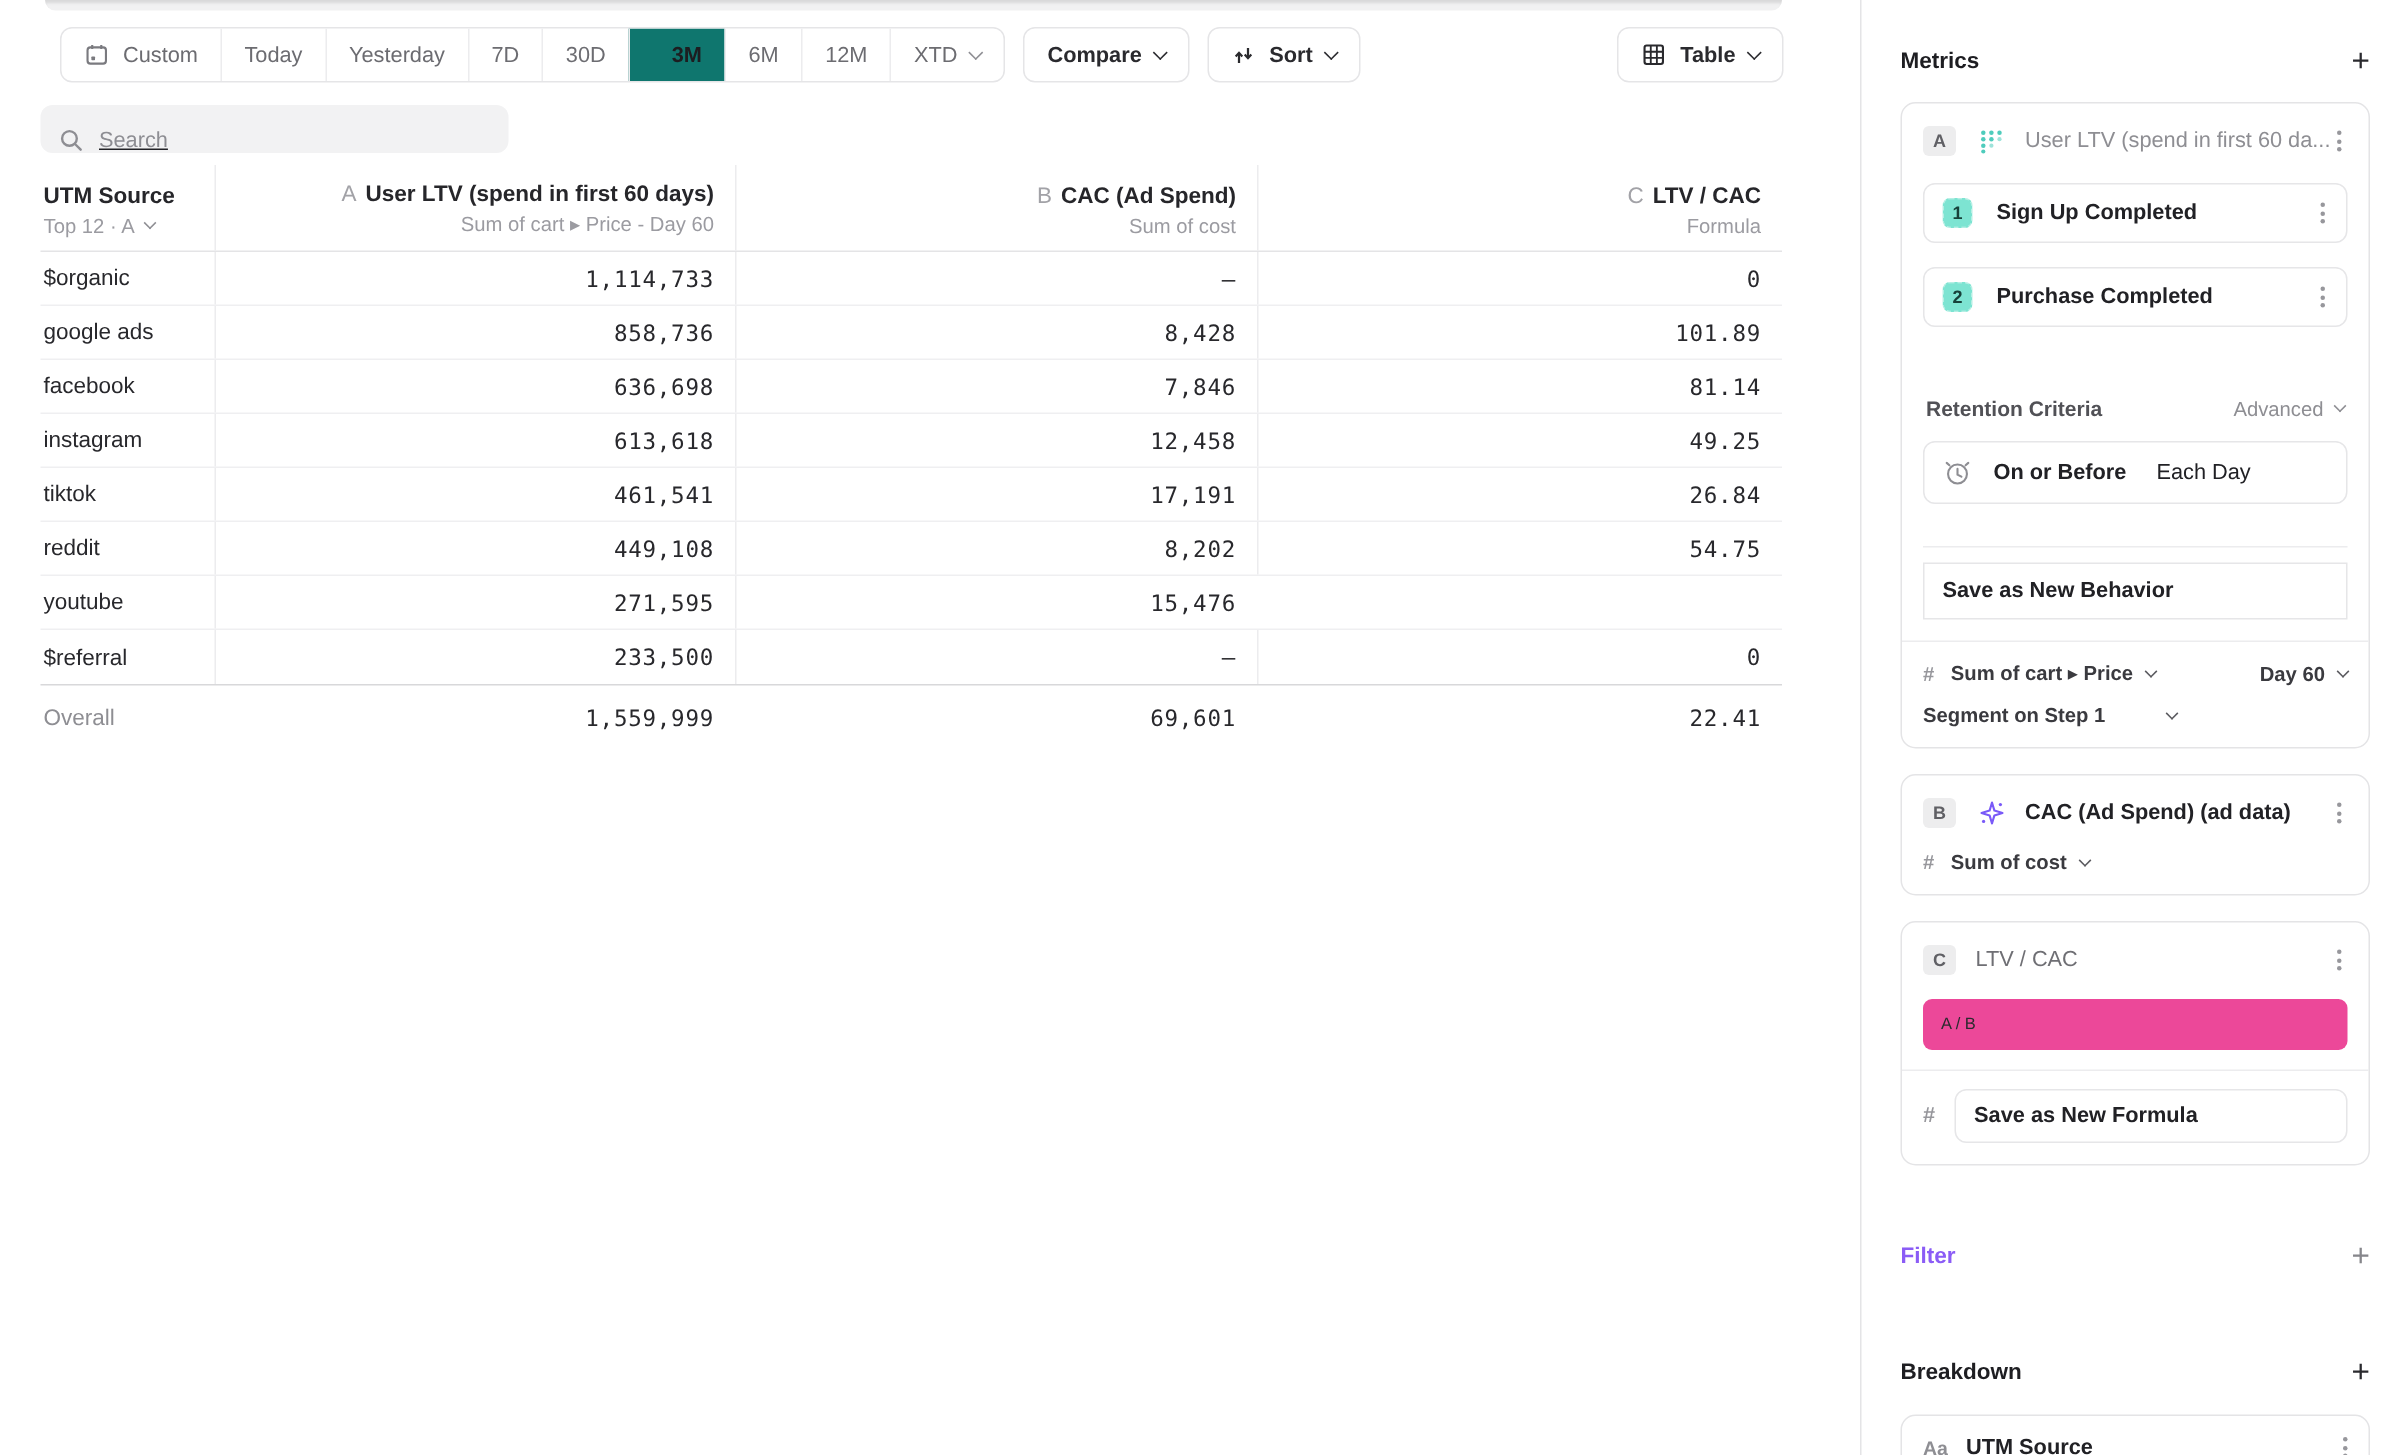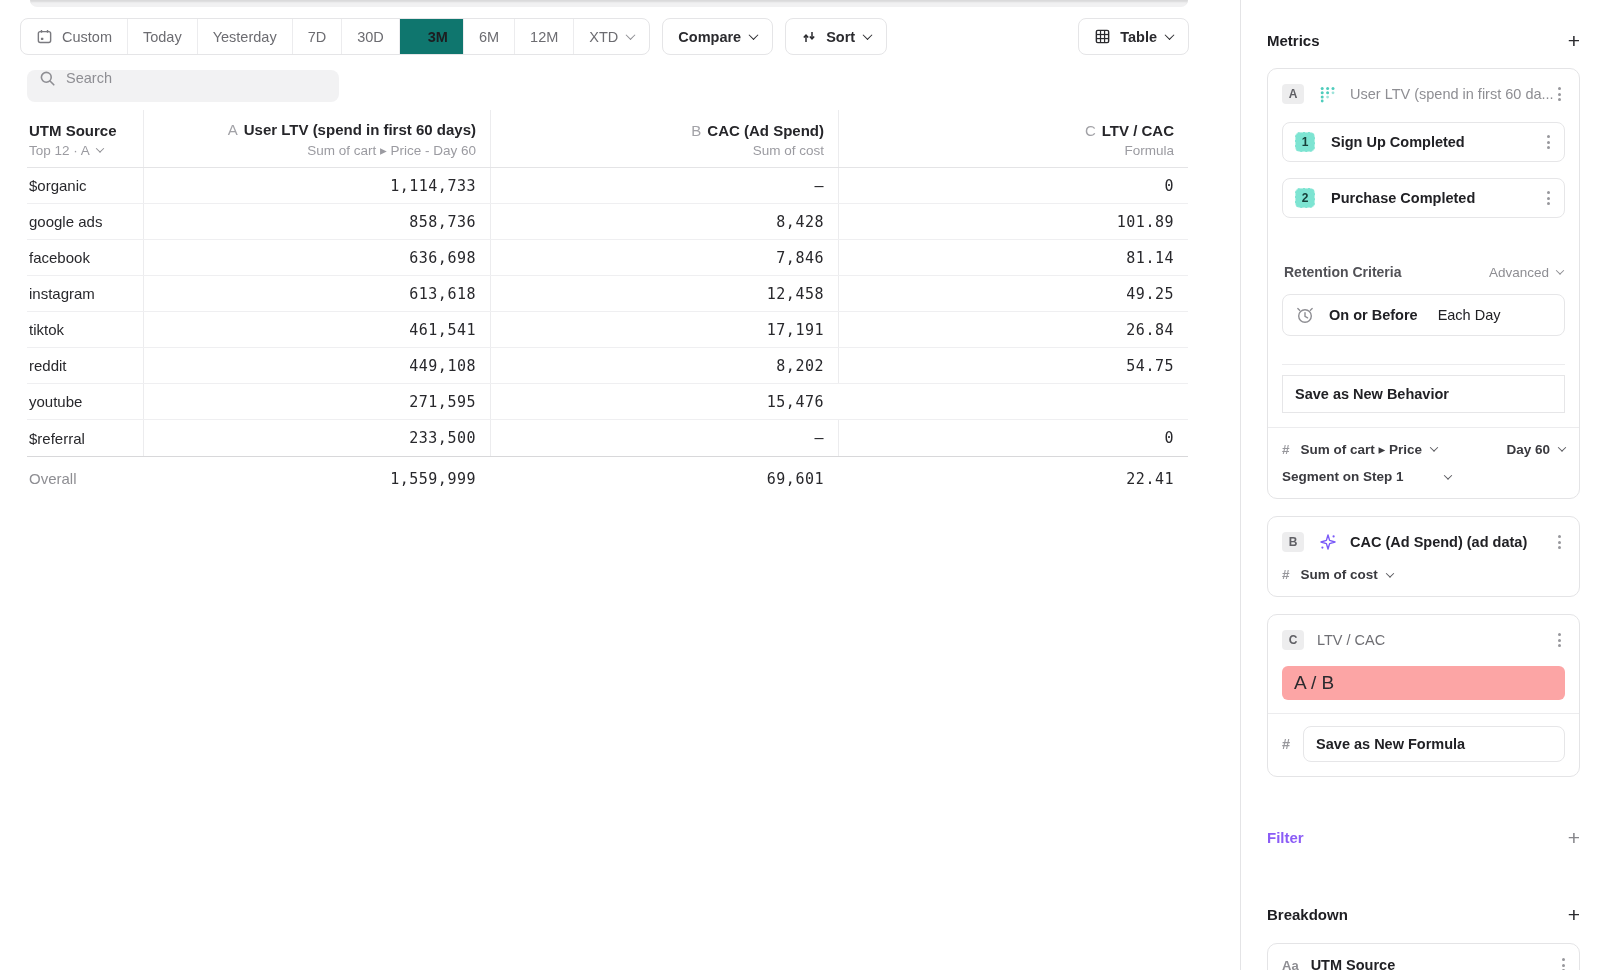--- a/index.html
+++ b/index.html
@@ -8,38 +8,38 @@
   .app { display:flex; width:1600px; height:970px; position:relative; }
 
   
   .top-ghost { position:absolute; top:0; left:30px; width:1158px; height:7px;
     background:#f1f1f2; border-radius:0 0 9px 9px;
     box-shadow:inset 0 2px 2px rgba(0,0,0,.10); }
 
   
   .main { flex:1 1 auto; min-width:0; position:relative; }
 
-  .toolbar { display:flex; align-items:flex-start; gap:12px; margin:18px 51px 0 20px; }
+  .toolbar { display:flex; align-items:flex-start; gap:12px; margin:18px 51px 0 40px; }
   .seg-group { display:flex; align-items:stretch; border:1px solid #e5e5e7; border-radius:8px;
     overflow:hidden; background:#fff; height:37px; }
   .seg { display:flex; align-items:center; gap:9px; padding:0 15px; font-size:14.5px;
     color:#6c6c71; border-left:1px solid #ececee; cursor:pointer; white-space:nowrap; }
   .seg:first-child { border-left:none; }
   .seg.selected { background:#0f766e; color:#1d1d20; font-weight:bold;padding-left:28px; }
   .btn { display:flex; align-items:center; gap:9px; border:1px solid #e5e5e7; border-radius:8px;
     background:#fff; height:37px; padding:0 15px; font-size:14.5px; color:#2a2a2e; font-weight:bold; cursor:pointer; }
   .spacer { flex:1 1 auto; }
 
   .chev { width:7px; height:7px; border-right:1.6px solid currentColor; border-bottom:1.6px solid currentColor;
     transform:rotate(45deg) translate(-1px,-1px); display:inline-block; }
   .chev.gray { color:#8e8e93; }
   .chev.sm { width:6px; height:6px; }
 
-  .searchbar { display:flex; align-items:flex-start; gap:10px; margin:15px 0 0 27px; width:312px; height:32px;
-    background:#f2f2f3; border-radius:8px; padding:0 12px; }
+  .searchbar { display:flex; align-items:flex-end; gap:10px; margin:15px 0 0 27px; width:312px; height:32px;
+    background:#f2f2f3; border-radius:8px; padding:0 12px;text-decoration:underline; }
   .searchbar input { border:none; outline:none; background:transparent; font-size:14.5px; color:#222;
     font-family:inherit; width:100%; }
   .searchbar input::placeholder { color:#8e8e93; }
 
   
   .table { margin:8px 0 0 27px; width:1161px; }
   .trow { display:grid; grid-template-columns:116px 347px 348px 350px; align-items:stretch; }
   .cell { display:flex; align-items:center; font-size:15px; color:#28282c; padding:0 2px; }
   .cell.num { justify-content:flex-end; padding-right:14px;
     font-family:"DejaVu Sans Mono",monospace; font-size:15px; letter-spacing:.5px; }
@@ -95,22 +95,22 @@
 
   .card-foot { margin:14px -14px 0; border-top:1px solid #ececee; padding:13px 14px 0; }
   .foot-row { display:flex; align-items:center; font-size:13.5px; color:#3a3a3f; font-weight:bold; }
   .foot-row + .foot-row { margin-top:12px;gap:32px; }
   .hash { color:#97979c; font-weight:bold; margin-right:11px; }
   .foot-chev { margin-left:9px; }
   .right-ctl { margin-left:auto; display:flex; align-items:center; gap:9px; }
 
   .simple-row { display:flex; align-items:center; margin-top:12px; font-size:13.5px; color:#3a3a3f; font-weight:bold; }
 
-  .formula-input { margin-top:13px; background:#fca5a5; border-radius:6px; height:34px; display:flex;
-    align-items:center; padding:0 12px; color:#2a2a2e; font-size:19px; cursor:text; }
+  .formula-input { margin-top:13px; background:#ec4899; border-radius:6px; height:34px; display:flex;
+    align-items:center; padding:0 12px; color:#2a2a2e; font-size:11px; cursor:text; }
   .cfoot { margin:13px -14px 0; border-top:1px solid #ececee; padding:12px 14px 0; display:flex; align-items:center; }
   .save-formula { flex:1 1 auto; margin-left:13px; border:1px solid #e6e6e8; border-radius:8px; height:36px;
     display:flex; align-items:center; padding:0 12px; color:#212125; font-weight:bold; font-size:14.5px; cursor:pointer; }
 
   .section-filter { margin-top:50px; }
   .section-breakdown { margin-top:56px; }
   .bd-card { display:flex; align-items:center; border:1px solid #e4e4e6; border-radius:10px; height:44px;
     padding:0 10px 0 14px; margin-top:18px; cursor:pointer; }
   .aa { color:#8e8e93; font-size:13px; font-weight:bold; }
   .bd-label { margin-left:12px; flex:1 1 auto; color:#212125; font-weight:bold; }

